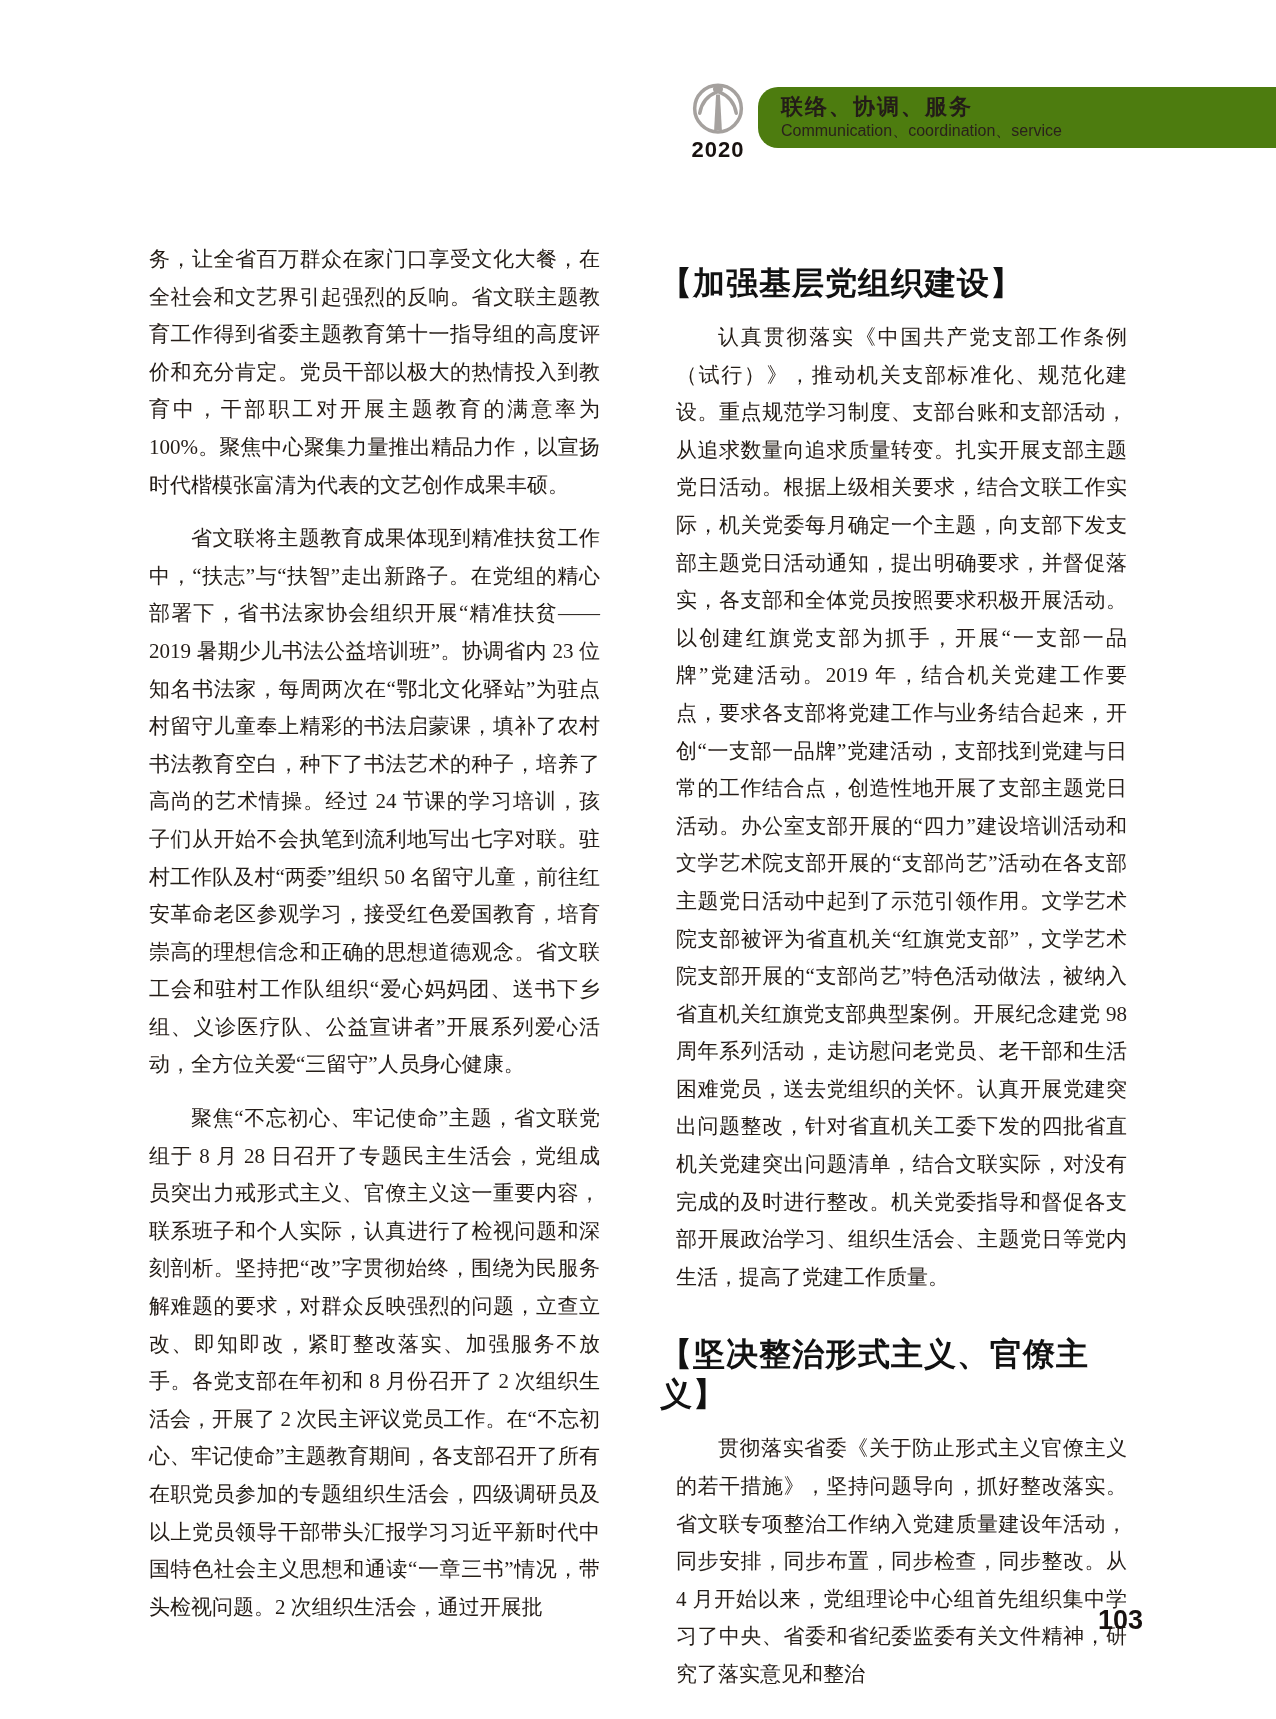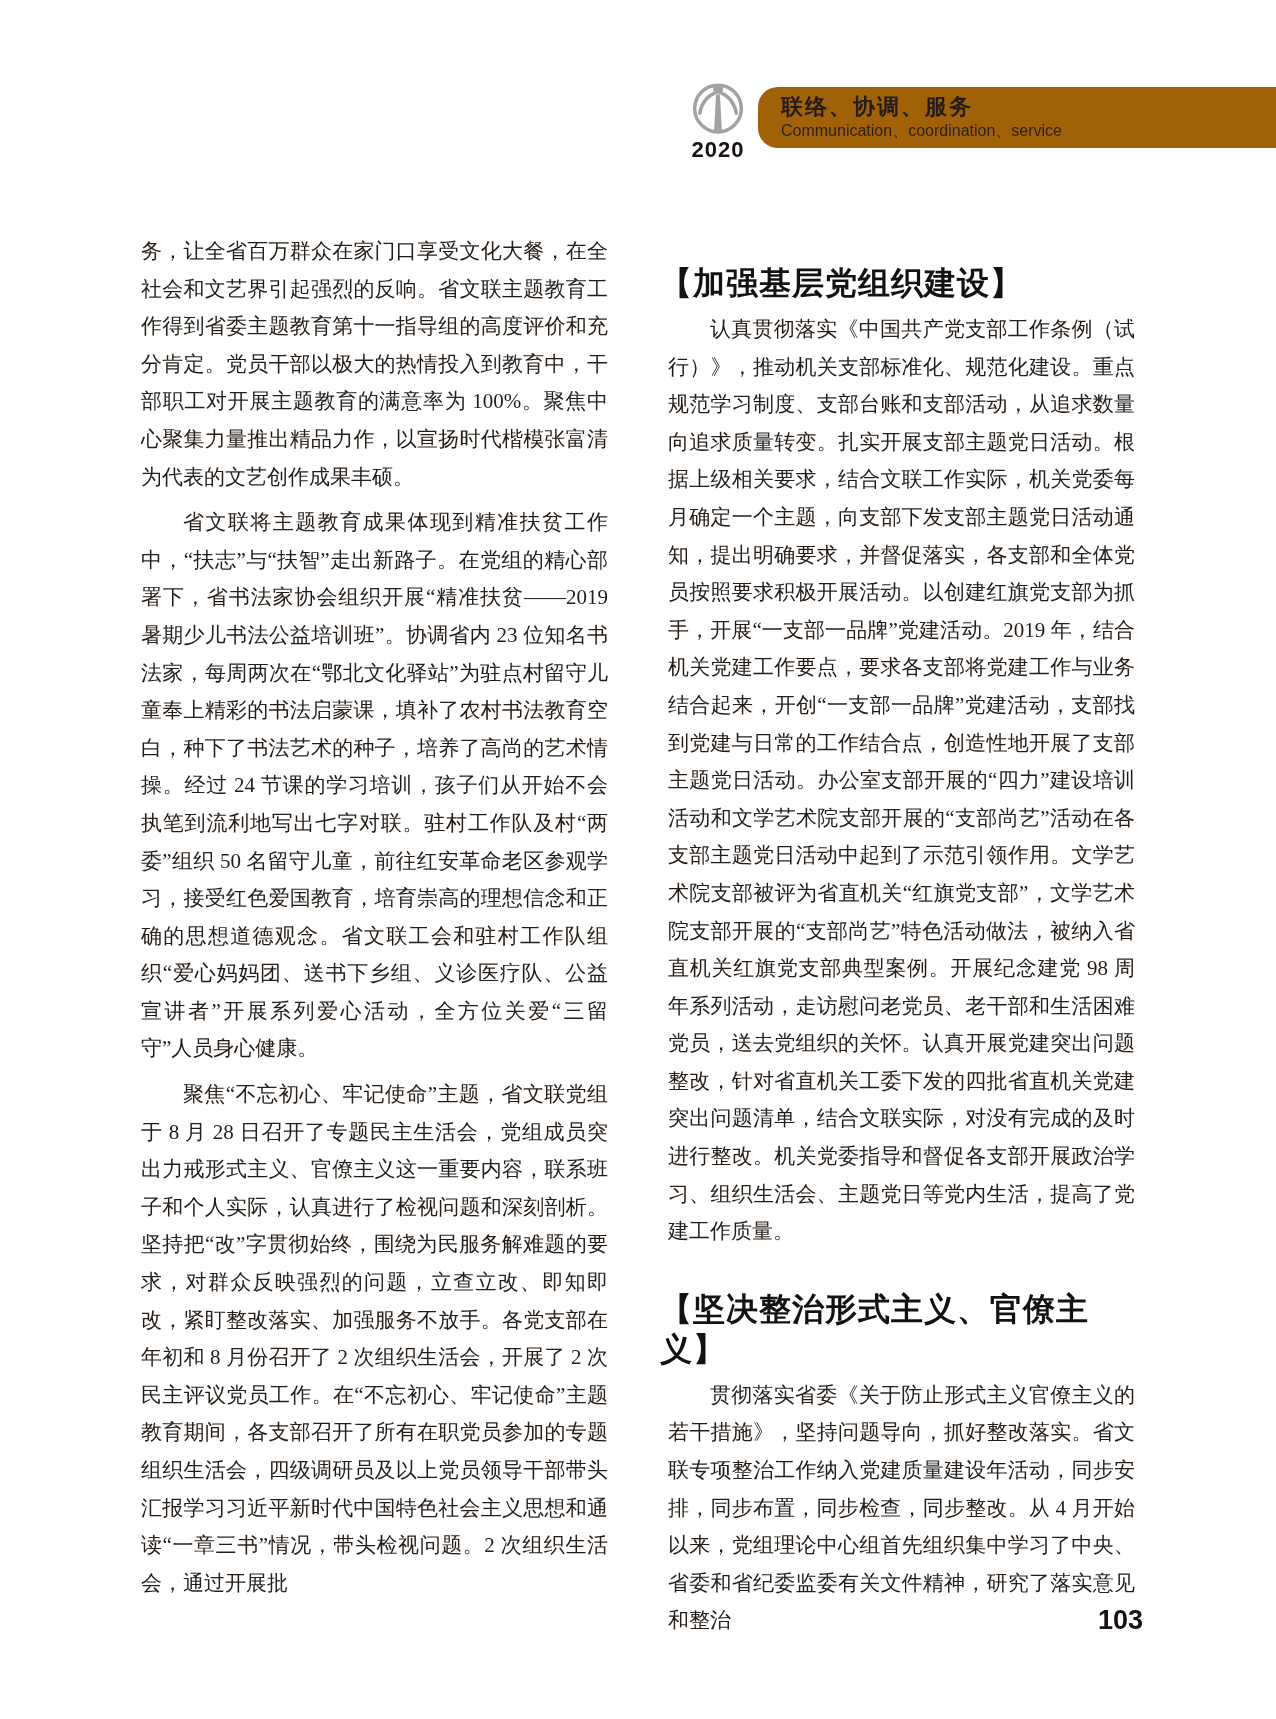--- a/index.html
+++ b/index.html
@@ -29,21 +29,21 @@
     letter-spacing: 1px;
     color: #181210;
     margin-top: 2px;
   }
   .banner {
     position: absolute;
     left: 758px;
     top: 87px;
     width: 518px;
     height: 61px;
-    background: #a16207;
+    background: #4d7c0f;
     border-radius: 20px 0 0 20px;
     box-sizing: border-box;
     padding: 7px 0 0 23px;
   }
   .banner-zh {
     font-family: "Liberation Sans", sans-serif;
     font-weight: bold;
     font-size: 22px;
     line-height: 26px;
     color: #231c18;
@@ -64,21 +64,21 @@
     top: 225px;
     width: 483px;
     font-size: 21px;
     line-height: 37.6px;
     text-align: justify;
     text-justify: inter-character;
     color: #241c16;
   }
   .col-left  { left: 133px; }
   .col-right { left: 660px; }
-  p.body { margin: 8px; padding: 0; }
+  p.body { margin: 16px; padding: 0; }
   p.indent { text-indent: 42px; }
   .sec-head {
     font-family: "Liberation Sans", "DejaVu Sans", sans-serif;
     font-size: 32px;
     font-weight: bold;
     color: #121212;
     margin: 38px 0 4px 0;
     line-height: 40px;
     letter-spacing: 1px;
     text-align: left;

